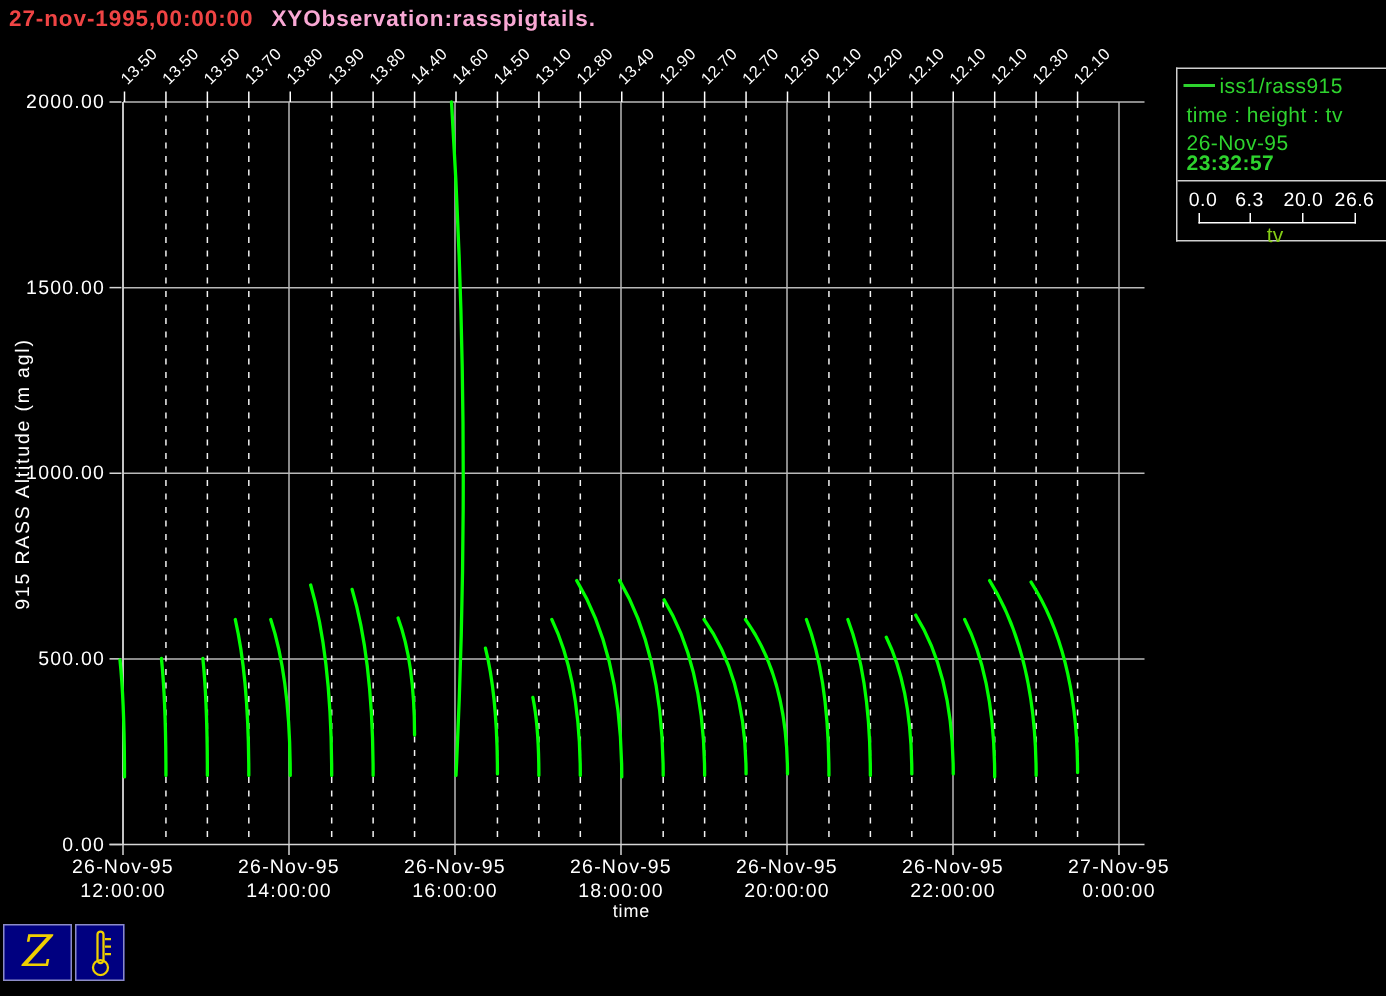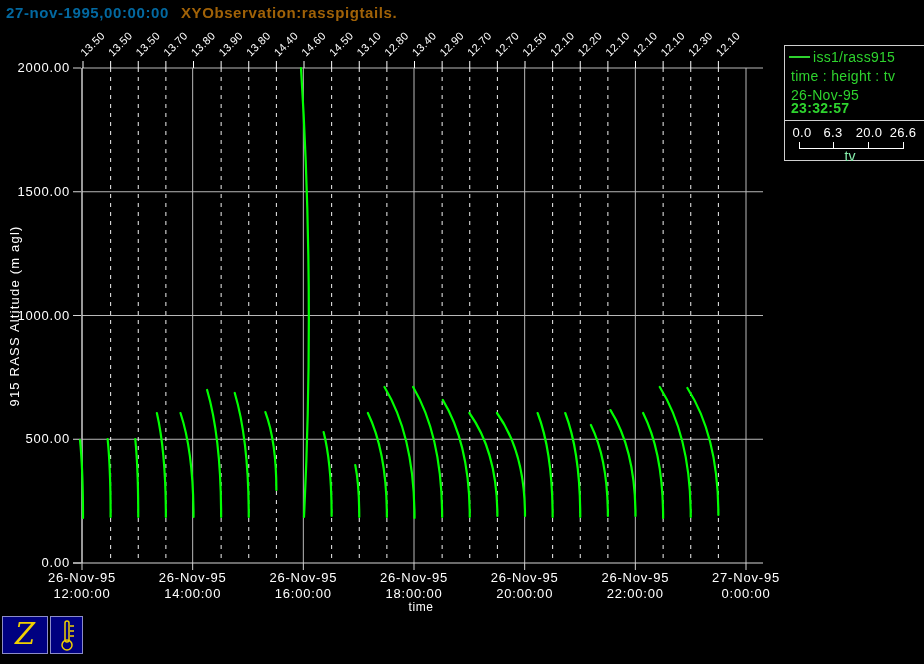--- a/index.html
+++ b/index.html
@@ -1,21 +1,21 @@
 <!DOCTYPE html>
 <html><head>
 <meta charset="utf-8">
 <style>
   html,body{margin:0;padding:0;background:#000;}
   #screen{position:relative;width:924px;height:664px;background:#000;overflow:hidden;
           font-family:"Liberation Sans",sans-serif;}
   
   #titlebar{position:absolute;left:6px;top:4px;white-space:nowrap;font-size:15px;font-weight:bold;letter-spacing:.6px;}
-  #title-ts{color:#0369a1;}
-  #title-name{color:#a16207;margin-left:12px;}
+  #title-ts{color:#ef4444;}
+  #title-name{color:#f9a8d4;margin-left:12px;}
   
   #chart{position:absolute;left:0;top:0;}
   #chart text{font-family:"Liberation Sans",sans-serif;}
   .axis-title{fill:#ffffff;font-size:13px;letter-spacing:1.2px;}
   .axis-title-small{fill:#ffffff;font-size:12px;letter-spacing:.6px;}
   .ticklabel{fill:#ffffff;font-size:13px;letter-spacing:.8px;}
   .tvlabel{fill:#ffffff;font-size:11px;letter-spacing:.3px;}
   
   #legend{position:absolute;left:784px;top:45px;width:139px;height:114px;
           border-top:1px solid #cfcfcf;border-left:1px solid #cfcfcf;border-bottom:1px solid #cfcfcf;}
@@ -23,21 +23,21 @@
   #lg-series{top:3px;display:flex;align-items:center;gap:3px;left:4px;justify-content:space-between;}
   #lg-sample{display:inline-block;width:21px;height:0;border-top:2px solid #2ed32e;}
   #lg-fields{top:22px;}
   #lg-date{top:41px;}
   #lg-time{top:54px;font-weight:bold;}
   #lg-sep{position:absolute;left:0;right:0;top:74px;height:1px;background:#cfcfcf;}
   .lg-num{position:absolute;top:79px;transform:translateX(-50%);color:#ffffff;font-size:13px;letter-spacing:.3px;text-align:right;}
   #lg-ruler{position:absolute;left:14px;top:96px;width:103px;height:6px;
             border-left:1px solid #fff;border-right:1px solid #fff;border-bottom:1px solid #fff;}
   .lg-rtick{position:absolute;top:0;width:1px;height:6px;background:#fff;}
-  #lg-tv{position:absolute;left:53px;top:102px;width:24px;text-align:center;color:#86efac;font-size:14px;}
+  #lg-tv{position:absolute;left:53px;top:102px;width:24px;text-align:center;color:#84cc16;font-size:14px;}
   
   .tool-btn{position:absolute;top:616px;height:38px;background:#000080;border:1px solid #8c8cc8;
             display:flex;align-items:center;justify-content:center;box-sizing:border-box;cursor:pointer;}
   #btn-zoom{left:2px;width:46px;}
   #btn-thermo{left:50px;width:33px;}
   #zoom-glyph{color:#f0d000;font-family:"DejaVu Serif",serif;font-style:italic;font-size:29px;line-height:1;
               transform:translateY(-1px);}
 </style>
 </head>
 <body>

